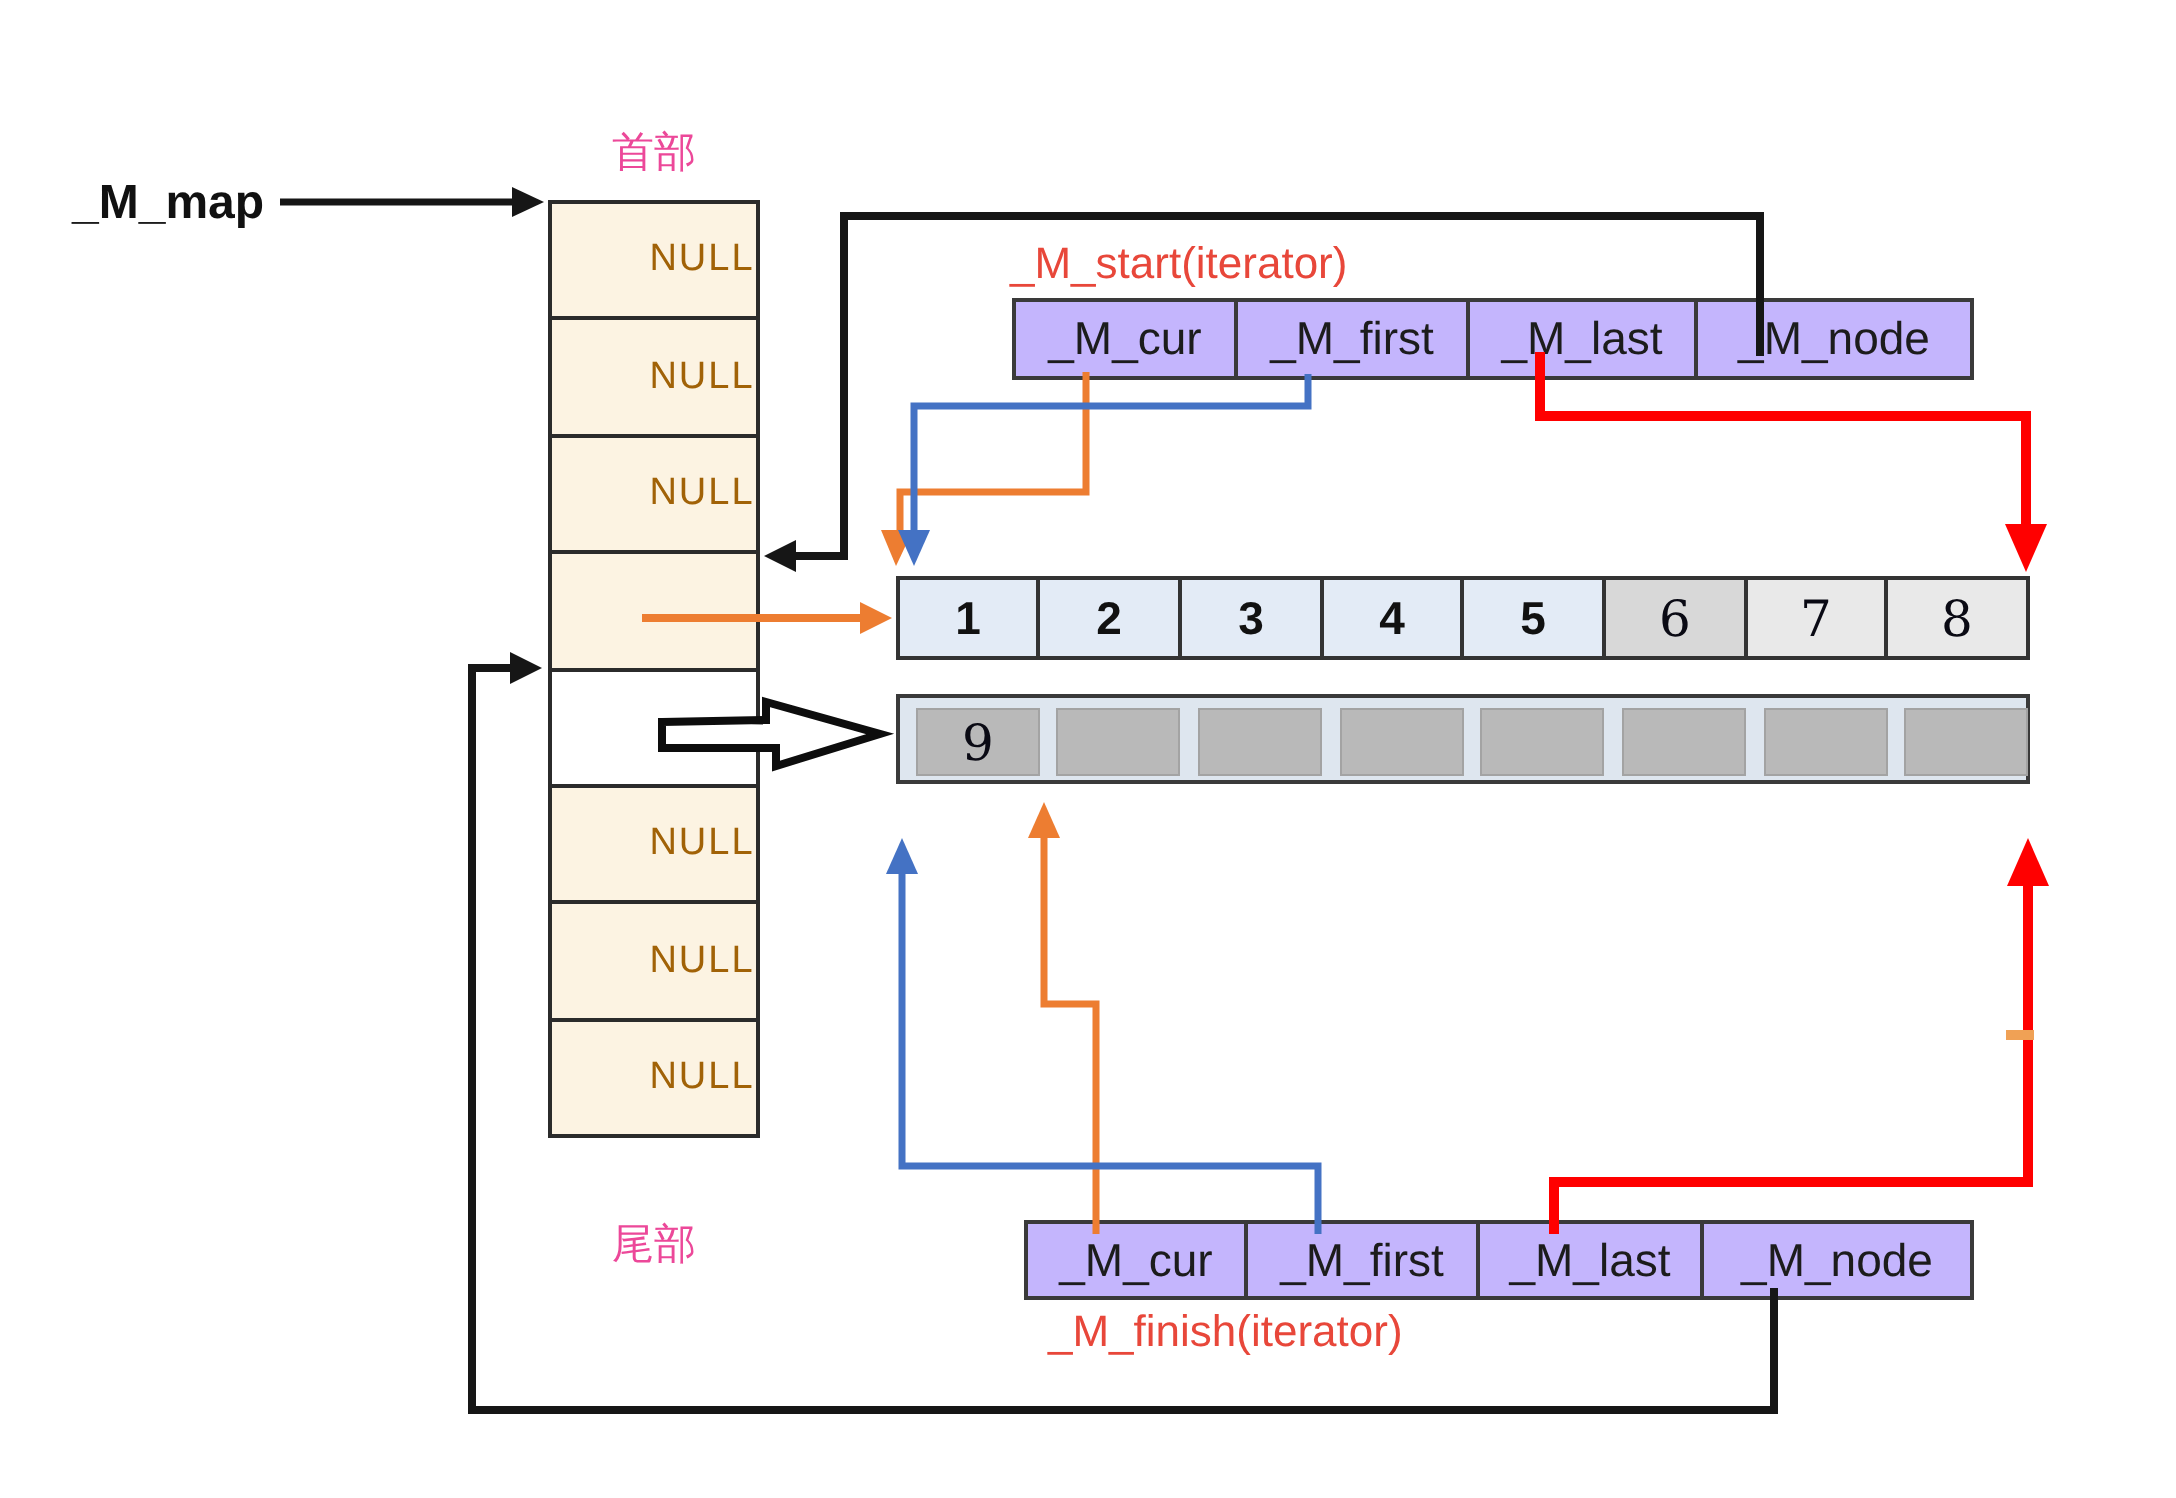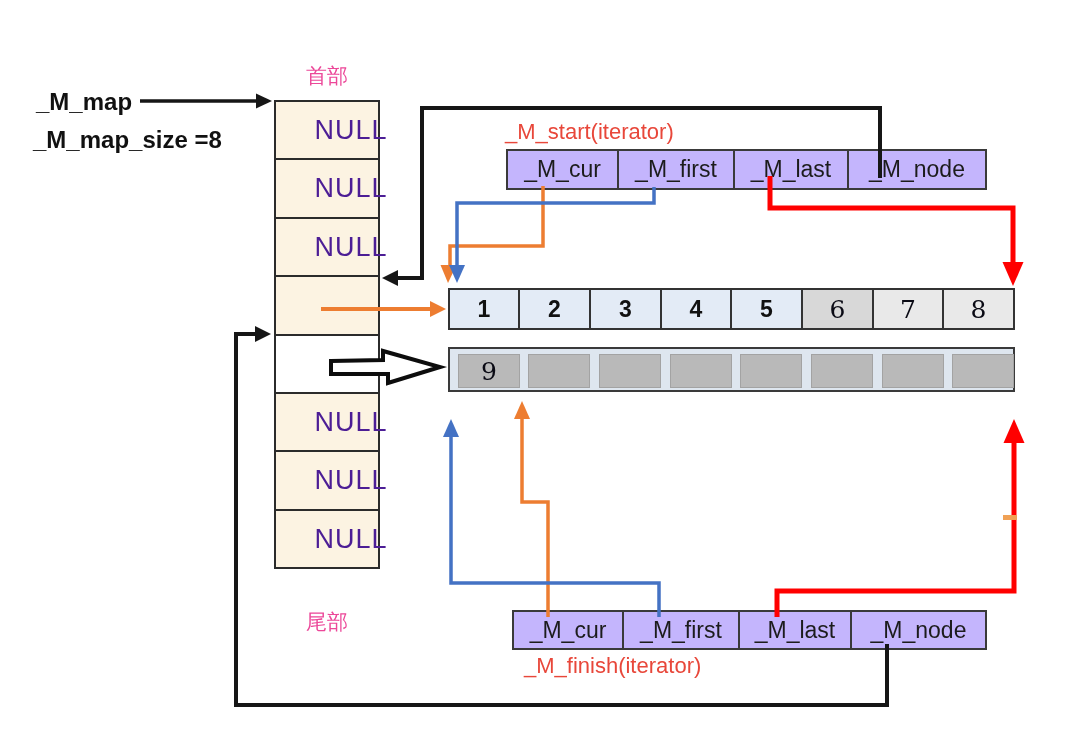--- a/index.html
+++ b/index.html
@@ -4,41 +4,40 @@
 <style>
   html,body{margin:0;padding:0;background:#ffffff;}
   .stage{position:relative;width:1088px;height:749px;background:#ffffff;overflow:hidden;
          font-family:"Liberation Sans",sans-serif;color:#1c1c1c;}
   .abs{position:absolute;box-sizing:border-box;}
   .lbl{position:absolute;white-space:nowrap;}
   .bold-label{font-weight:bold;font-size:24px;color:#111;}
   .cn-label{font-size:21px;color:#ec4899;text-align:center;width:106px;}
   .red-label{font-size:22px;color:#e8473a;}
   .map-cell{border:2px solid #2b2b2b;background:#fcf3e2;display:flex;align-items:center;justify-content:center;
-            font-size:27px;color:#4c1d95;letter-spacing:1px;padding-left:48px;}
+            font-size:19px;color:#a16207;letter-spacing:1px;padding-left:48px;}
   .map-cell.white{background:#ffffff;}
   .iter-cell{border:2px solid #3a3a3a;background:#c4b5fd;display:flex;align-items:center;justify-content:center;
              font-size:23px;color:#1c1c1c;}
   .buf-cell{border:2px solid #333333;display:flex;align-items:center;justify-content:center;}
   .num-sans{font-weight:bold;font-size:23px;color:#111;}
   .num-serif{font-family:"DejaVu Serif",serif;font-size:25px;color:#0a0a14;}
   .bg-blue{background:#e3ebf6;}
   .bg-gray-mid{background:#d8d8d8;}
   .bg-gray-light{background:#e9e9e9;}
   .b2frame{border:2px solid #3a3a3a;background:#dee6ef;}
   .b2cell{position:absolute;background:#b9b9b9;border:1px solid #a3a3a3;display:flex;align-items:center;justify-content:center;}
   svg.overlay{position:absolute;left:0;top:0;pointer-events:none;}
 </style>
 </head>
 <body>
 
 <div class="stage">
 
   <div class="lbl bold-label" style="left:36px;top:88px;">_M_map</div>
-  <div class="lbl bold-label" style="left:33px;top:126px;">_M_map_size =8</div>
 
   <div class="lbl cn-label" style="left:274px;top:62px;">首部</div>
   <div class="lbl cn-label" style="left:274px;top:608px;">尾部</div>
 
   <div class="abs map-cell" style="left:274px;top:100px;width:106px;height:60px;">NULL</div>
   <div class="abs map-cell" style="left:274px;top:158px;width:106px;height:61px;">NULL</div>
   <div class="abs map-cell" style="left:274px;top:217px;width:106px;height:60px;">NULL</div>
   <div class="abs map-cell" style="left:274px;top:275px;width:106px;height:61px;"></div>
   <div class="abs map-cell white" style="left:274px;top:334px;width:106px;height:60px;"></div>
   <div class="abs map-cell" style="left:274px;top:392px;width:106px;height:60px;">NULL</div>

